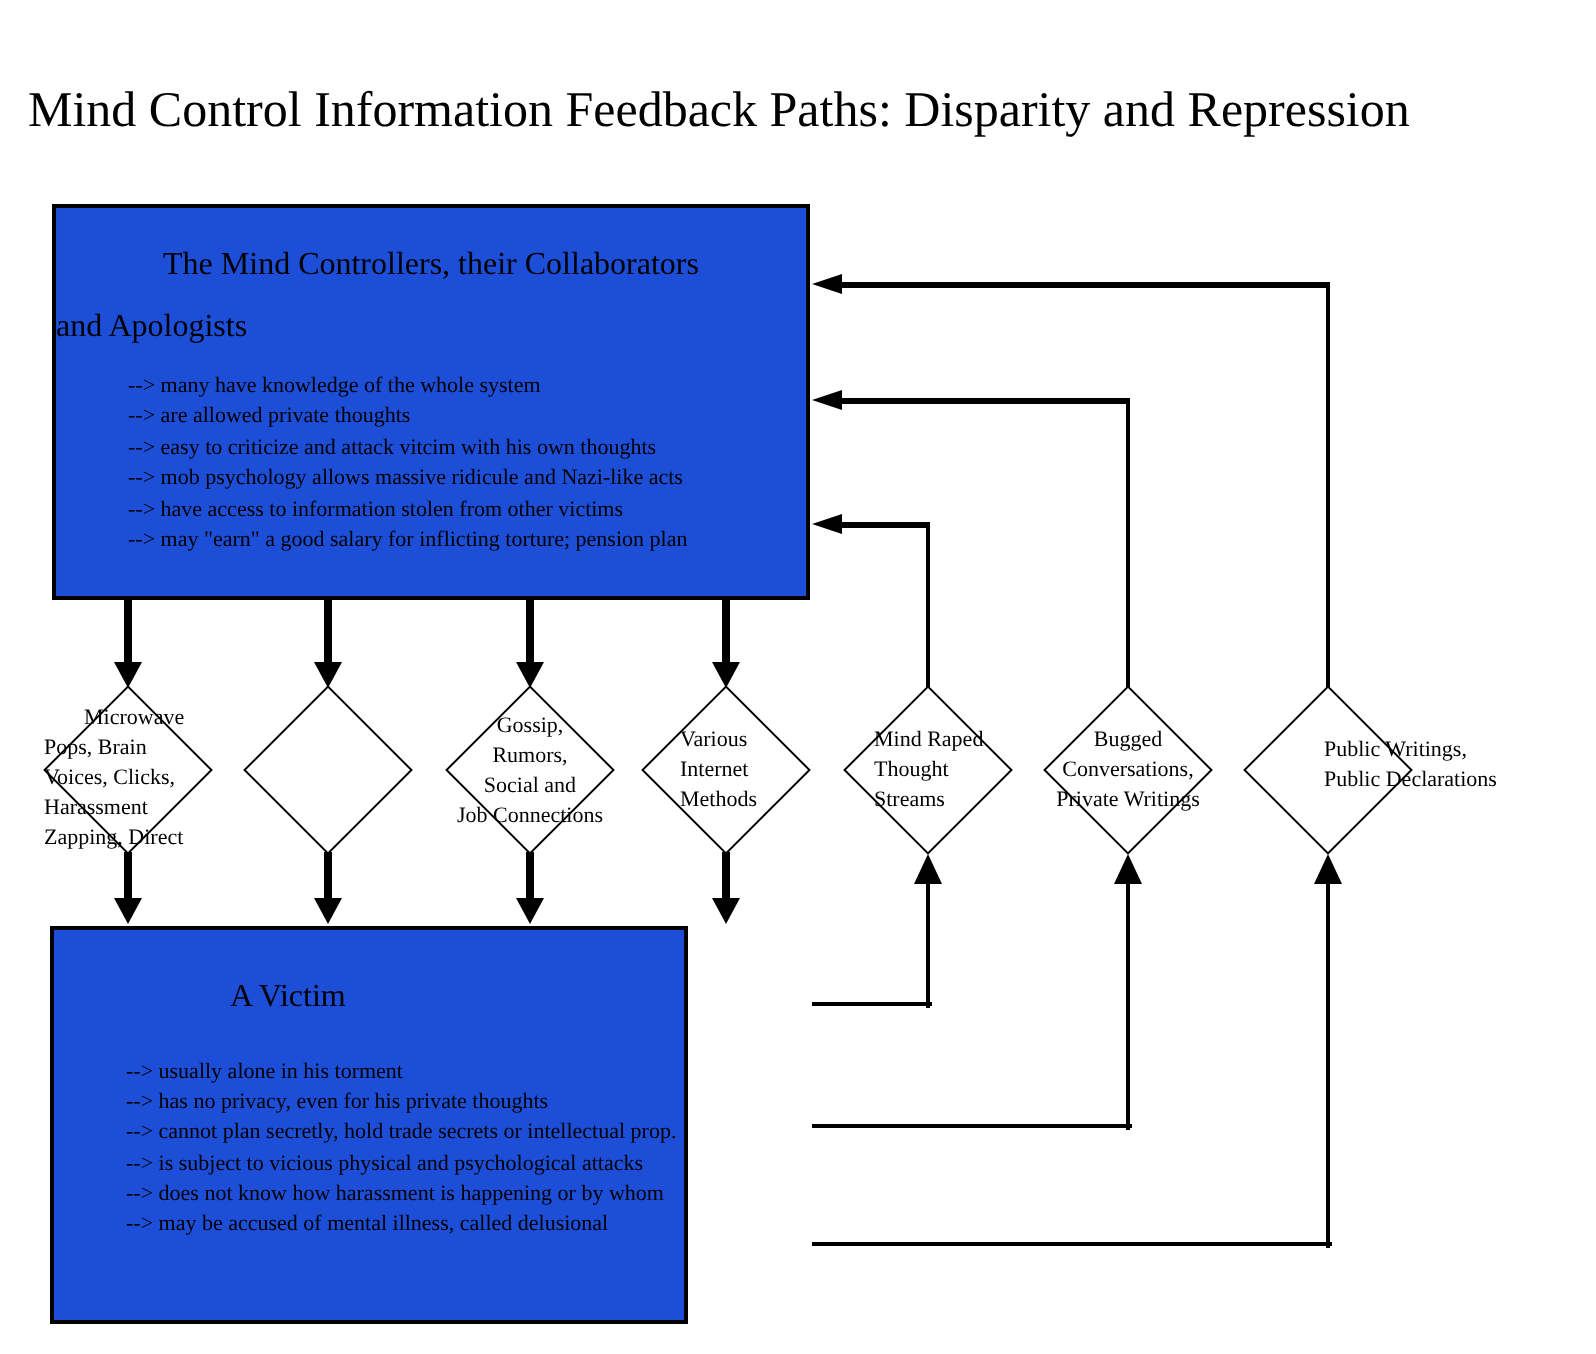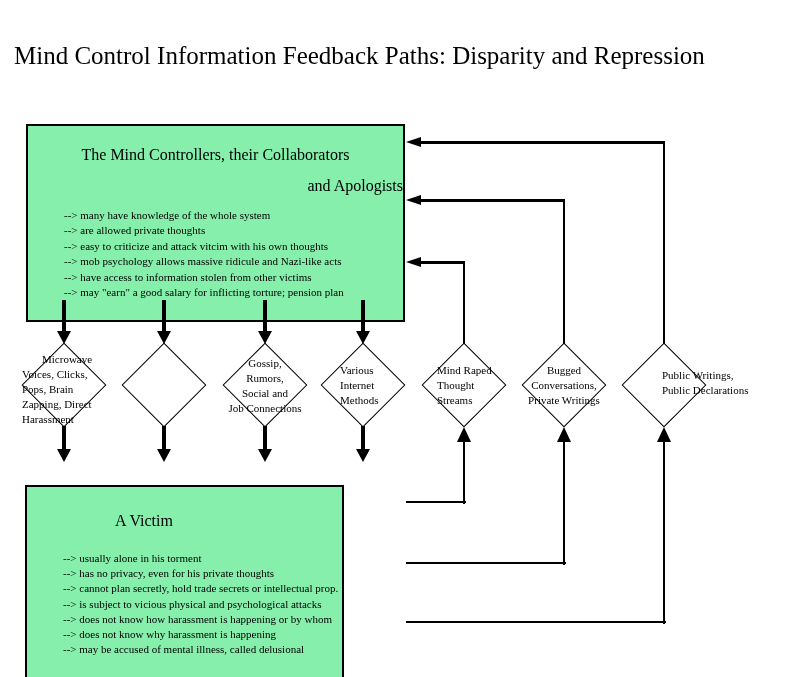--- a/index.html
+++ b/index.html
@@ -4,26 +4,26 @@
 <style>
   html,body{margin:0;padding:0;background:#fff;}
   .canvas{
     position:relative;width:798px;height:677px;background:#fff;overflow:hidden;
     font-family:"Liberation Serif","DejaVu Serif",serif;color:#000;
   }
   .page-title{
     position:absolute;left:14px;top:42px;font-size:25px;white-space:nowrap;text-align:center;
   }
   
-  .box{position:absolute;border:2px solid #000;background:#86efac;box-sizing:border-box;margin-top:22px;}
+  .box{position:absolute;border:2px solid #000;background:#1d4ed8;box-sizing:border-box;}
   .box.controllers{left:26px;top:102px;width:379px;height:198px;}
   .box.victim{left:25px;top:463px;width:319px;height:199px;}
   .box-title{position:absolute;font-size:16px;white-space:nowrap;}
   .controllers .t1{top:20px;left:0;width:100%;text-align:center;}
-  .controllers .t2{top:51px;left:0;width:100%;text-align:right;}
+  .controllers .t2{top:51px;left:0;width:100%;text-align:left;}
   .victim .t1{top:25px;left:88px;}
   .bullets{position:absolute;font-size:11px;}
   .controllers .bullets{left:36px;top:82px;line-height:15.4px;}
   .victim .bullets{left:36px;top:64px;line-height:15.2px;}
   .bullet{white-space:nowrap;}
   
   .channel{position:absolute;inset:0;}
   .ch1{--cx:64px;}  .ch2{--cx:164px;} .ch3{--cx:265px;} .ch4{--cx:363px;}
   .ch5{--cx:464px;--ytop:262px;--ybot:502px;}
   .ch6{--cx:564px;--ytop:200px;--ybot:563px;}
@@ -83,37 +83,36 @@
   </div>
 
   <div class="box victim">
     <div class="box-title t1">A Victim</div>
     <div class="bullets">
       <div class="bullet">--&gt; usually alone in his torment</div>
       <div class="bullet">--&gt; has no privacy, even for his private thoughts</div>
       <div class="bullet">--&gt; cannot plan secretly, hold trade secrets or intellectual prop.</div>
       <div class="bullet">--&gt; is subject to vicious physical and psychological attacks</div>
       <div class="bullet">--&gt; does not know how harassment is happening or by whom</div>
-      <div class="bullet">--&gt; does not know why harassment is happening</div>
       <div class="bullet">--&gt; may be accused of mental illness, called delusional</div>
     </div>
   </div>
 
   <div class="channel ch1">
     <div class="line lineA"></div>
     <div class="head head-down headA"></div>
     <div class="diamond"></div>
     <div class="line lineB"></div>
     <div class="head head-down headB"></div>
     <div class="lb lb1">
       <div class="ln">Microwave</div>
+      <div class="ln">Pops, Brain</div>
       <div class="ln">Voices, Clicks,</div>
-      <div class="ln">Pops, Brain</div>
+      <div class="ln">Harassment</div>
       <div class="ln">Zapping, Direct</div>
-      <div class="ln">Harassment</div>
     </div>
   </div>
 
   <div class="channel ch2">
     <div class="line lineA"></div>
     <div class="head head-down headA"></div>
     <div class="diamond"></div>
     <div class="line lineB"></div>
     <div class="head head-down headB"></div>
   </div>

